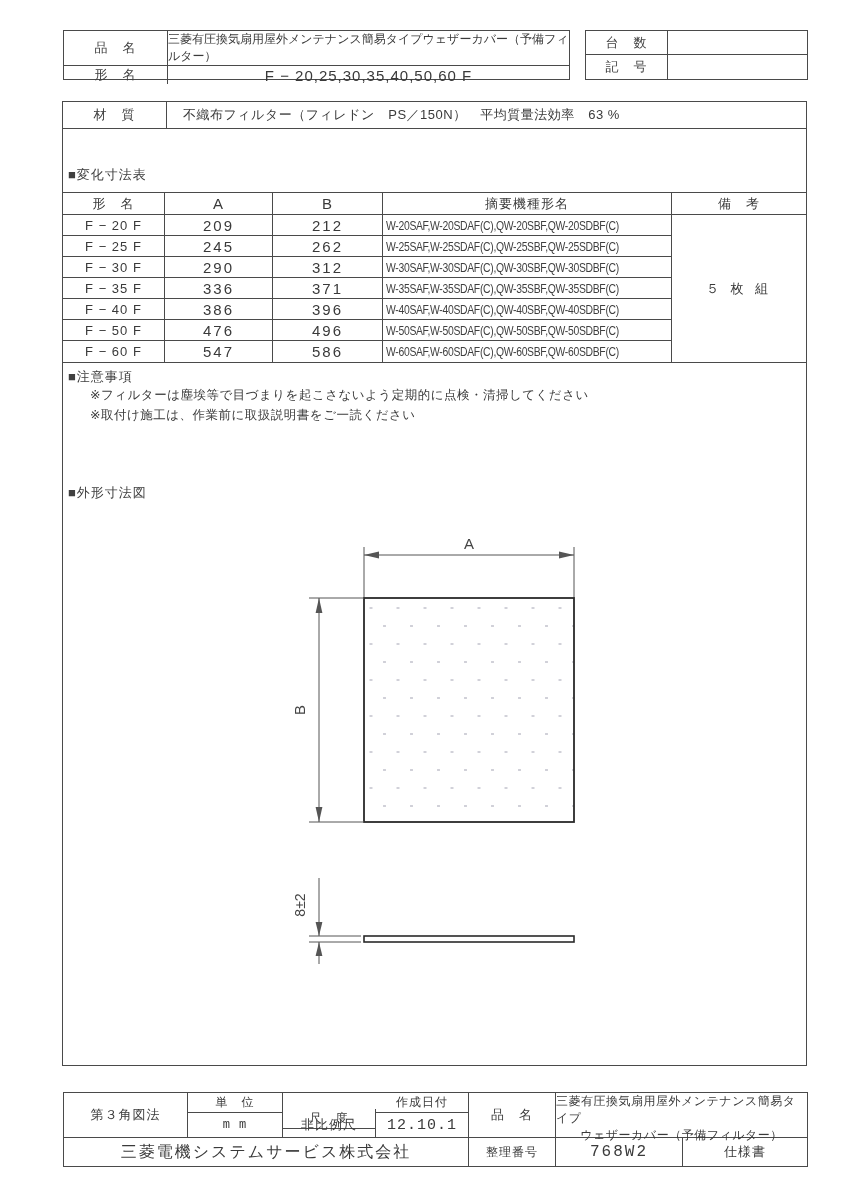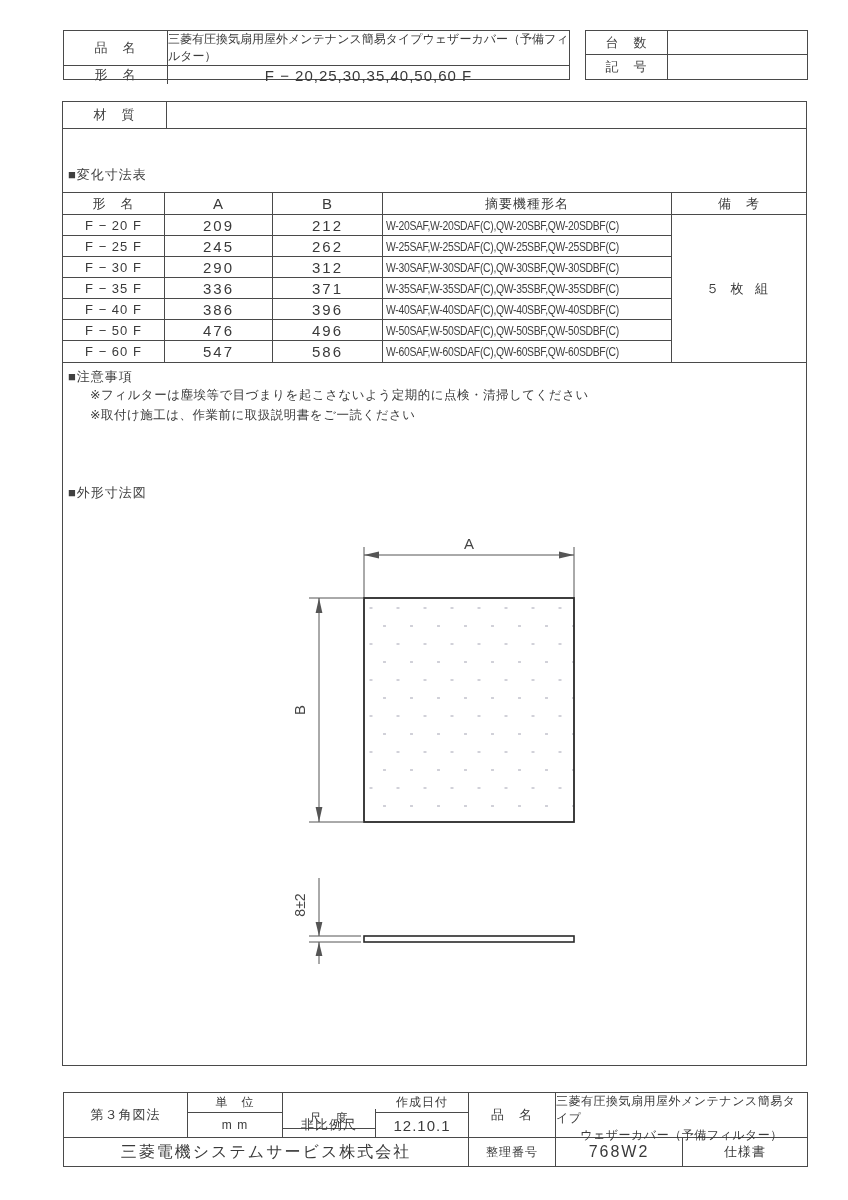--- a/index.html
+++ b/index.html
@@ -5,21 +5,21 @@
 <style>
   html,body{margin:0;padding:0;}
   body{
     width:848px;height:1200px;background:#ffffff;position:relative;overflow:hidden;
     font-family:"Liberation Sans","DejaVu Sans",sans-serif;color:#3a3a3a;
     -webkit-font-smoothing:antialiased;
   }
   .abs{position:absolute;box-sizing:border-box;}
   .bordered{border:1px solid #4a4a4a;}
   .cell{box-sizing:border-box;display:flex;align-items:center;justify-content:center;}
-  .br{border-right:1px solid #4a4a4a;}
+  .br{border-right:1px solid #4a4a4a;font-family:Liberation Mono, monospace;}
   .bb{border-bottom:1px solid #4a4a4a;}
 
   
   .top-table{display:grid;grid-template-rows:1fr 1fr;}
   .lab{font-size:13px;letter-spacing:1px;color:#3f3f3f;}
   .val-small{font-size:12px;letter-spacing:0px;}
   .val-mid{font-size:15px;letter-spacing:1px;}
 
   
   #main-frame{left:62px;top:101px;width:745px;height:965px;border:1px solid #4a4a4a;}
@@ -80,20 +80,21 @@
   <div class="cell br bb lab">台　数</div>
   <div class="cell bb val-small"></div>
   <div class="cell br lab">記　号</div>
   <div class="cell val-small"></div>
 </div>
 
 <div class="abs" id="main-frame">
 
   <div class="abs" style="left:0;top:0;width:743px;height:27px;border-bottom:1px solid #4a4a4a;display:flex;">
     <div class="cell br lab" style="width:104px;height:100%;">材　質</div>
+    <div class="cell" style="flex:1;justify-content:flex-start;padding-left:16px;font-size:13px;letter-spacing:0.5px;">不織布フィルター（フィレドン　PS／150N）　平均質量法効率　63 %</div>
   </div>
 
   <div class="abs sec-title" style="left:5px;top:64px;">■変化寸法表</div>
   <div class="abs" id="dim-grid">
       <div class="dt-cell dt-head">形　名</div>
       <div class="dt-cell dt-head ab">A</div>
       <div class="dt-cell dt-head ab">B</div>
       <div class="dt-cell dt-head">摘要機種形名</div>
       <div class="dt-cell dt-head no-r">備　考</div>
       <div class="dt-cell dt-model">F − 20 F</div>

